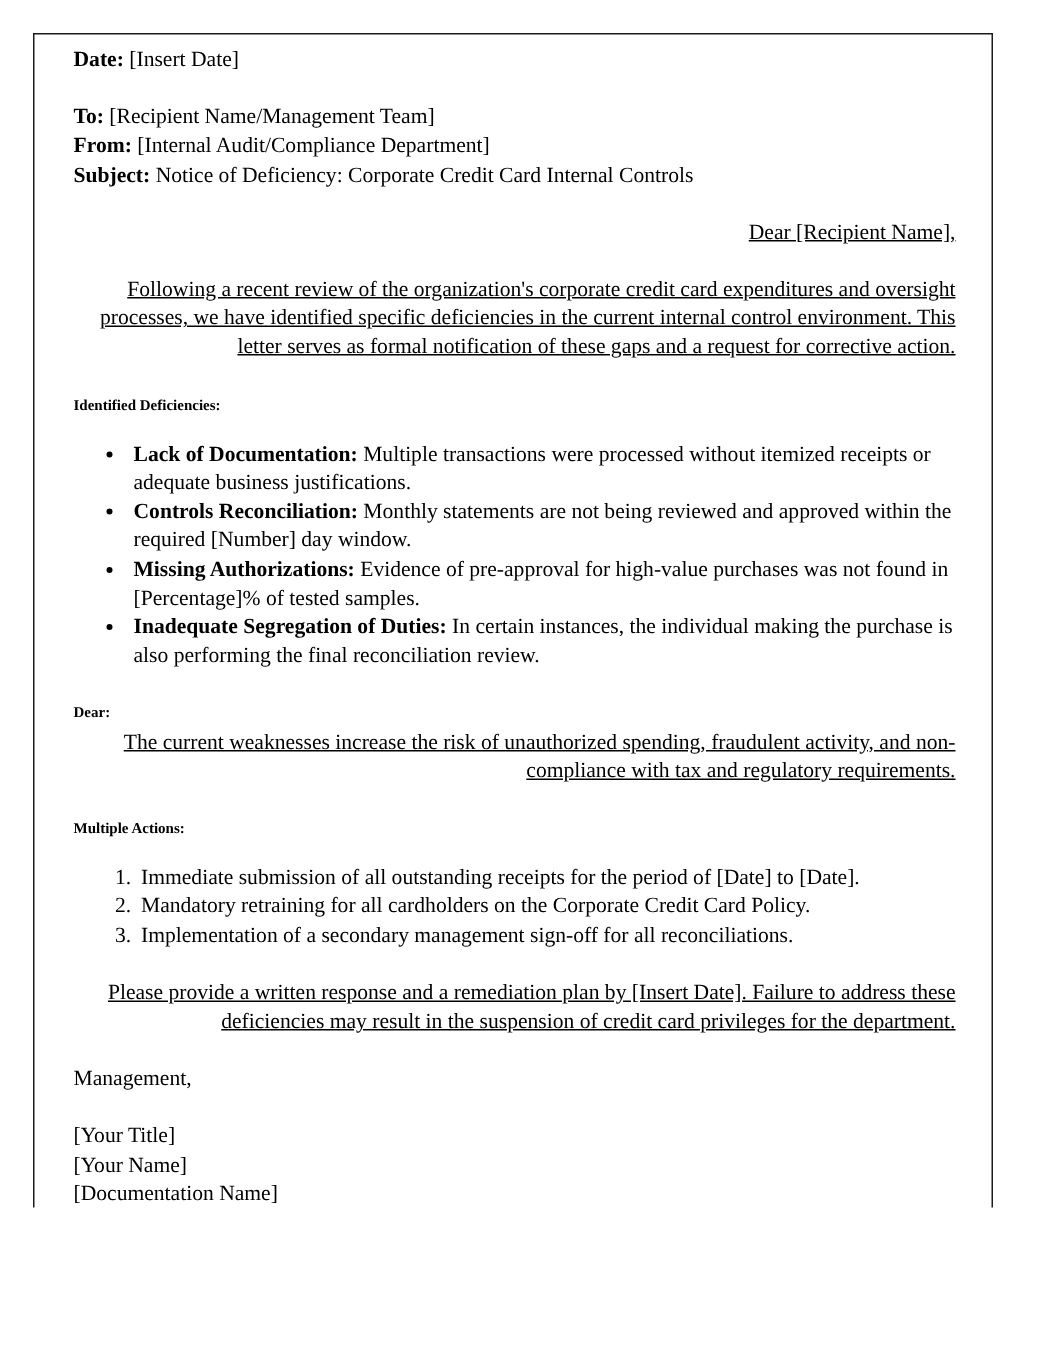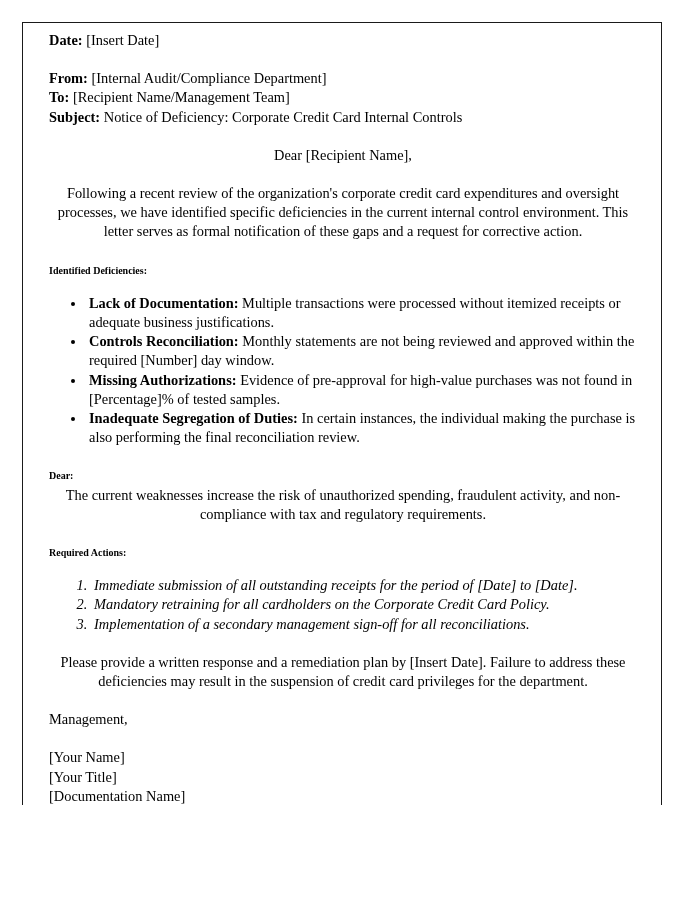--- a/index.html
+++ b/index.html
@@ -41,21 +41,22 @@
     font-size: 14.4px;
     line-height: 19.2px;
     margin: 0;
     text-align: left;
   }
 
   .para {
     font-size: 14.4px;
     line-height: 19.2px;
     margin: 0;
-    text-align: center;
+    text-align: right;
+    text-decoration: underline;
   }
 
   .bold {
     font-weight: bold;
   }
 
   .heading {
     font-size: 10px;
     line-height: 19.2px;
     font-weight: bold;
@@ -74,21 +75,20 @@
     font-size: 14.4px;
     line-height: 19.2px;
     margin: 0;
     padding-left: 3px;
   }
 
   ol.actions {
     margin: 0;
     padding-left: 42px;
     list-style-type: decimal;
-    font-style: italic;
   }
   ol.actions > li {
     font-size: 14.4px;
     line-height: 19.2px;
     margin: 0;
     padding-left: 3px;
   }
 
   .sig-line {
     font-size: 14.4px;
@@ -100,23 +100,23 @@
 <body>
 
 <div id="page-frame"></div>
 
 <div id="doc">
 
   <p class="line"><span class="bold">Date:</span> <span>[Insert Date]</span></p>
 
   <div class="spacer-md"></div>
 
+  <p class="line"><span class="bold">To:</span> <span>[Recipient Name/Management Team]</span></p>
+
   <p class="line"><span class="bold">From:</span> <span>[Internal Audit/Compliance Department]</span></p>
-
-  <p class="line"><span class="bold">To:</span> <span>[Recipient Name/Management Team]</span></p>
 
   <p class="line"><span class="bold">Subject:</span> <span>Notice of Deficiency: Corporate Credit Card Internal Controls</span></p>
 
   <div class="spacer-md"></div>
 
   <p class="para">Dear [Recipient Name],</p>
 
   <div class="spacer-md"></div>
 
   <p class="para">Following a recent review of the organization's corporate credit card expenditures and oversight processes, we have identified specific deficiencies in the current internal control environment. This letter serves as formal notification of these gaps and a request for corrective action.</p>
@@ -134,37 +134,37 @@
     <li><span class="bold">Inadequate Segregation of Duties:</span><span> In certain instances, the individual making the purchase is also performing the final reconciliation review.</span></li>
   </ul>
 
   <div class="spacer-md"></div>
 
   <p class="heading">Dear:</p>
   <p class="para">The current weaknesses increase the risk of unauthorized spending, fraudulent activity, and non-compliance with tax and regulatory requirements.</p>
 
   <div class="spacer-md"></div>
 
-  <p class="heading">Required Actions:</p>
+  <p class="heading">Multiple Actions:</p>
 
   <div class="spacer-sm"></div>
 
   <ol class="actions">
     <li>Immediate submission of all outstanding receipts for the period of [Date] to [Date].</li>
     <li>Mandatory retraining for all cardholders on the Corporate Credit Card Policy.</li>
     <li>Implementation of a secondary management sign-off for all reconciliations.</li>
   </ol>
 
   <div class="spacer-md"></div>
 
   <p class="para">Please provide a written response and a remediation plan by [Insert Date]. Failure to address these deficiencies may result in the suspension of credit card privileges for the department.</p>
 
   <div class="spacer-md"></div>
 
   <p class="sig-line">Management,</p>
 
   <div class="spacer-md"></div>
 
+  <p class="sig-line">[Your Title]</p>
   <p class="sig-line">[Your Name]</p>
-  <p class="sig-line">[Your Title]</p>
   <p class="sig-line">[Documentation Name]</p>
 
 </div>
 
 </body></html>

